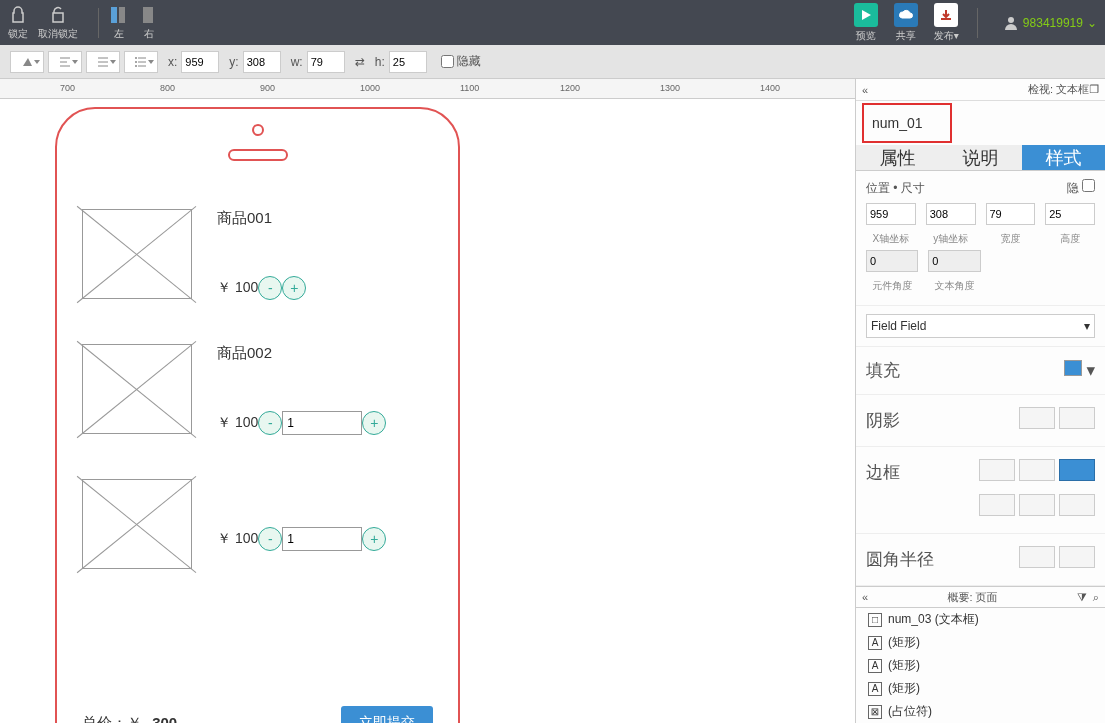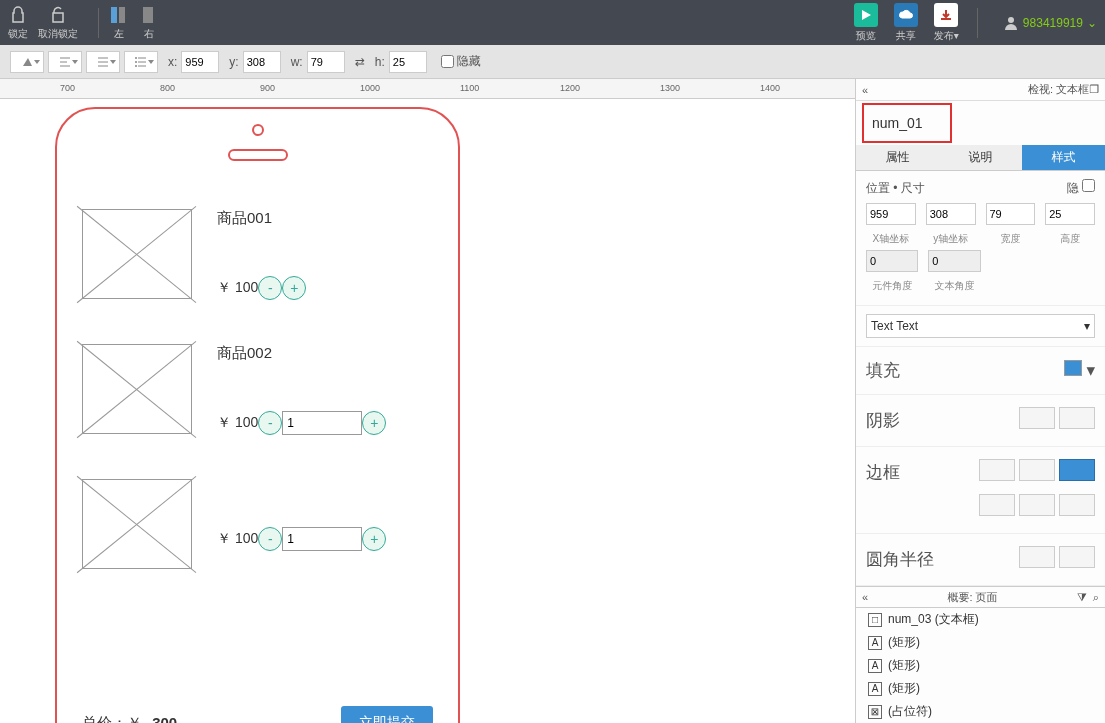--- a/index.html
+++ b/index.html
@@ -49,21 +49,21 @@
 
 .total-row { position: absolute; bottom: 45px; left: 25px; right: 25px; display: flex; align-items: center; justify-content: space-between; }
 .total-text { font-size: 15px; }
 .submit-btn { background: #3b8fd4; color: #fff; border: none; padding: 8px 18px; font-size: 14px; border-radius: 3px; cursor: pointer; }
 
 .right-panel { width: 250px; background: #fdfdfd; border-left: 1px solid #ccc; display: flex; flex-direction: column; }
 .rp-header { height: 22px; display: flex; align-items: center; font-size: 11px; color: #555; border-bottom: 1px solid #ddd; padding: 0 6px; }
 .rp-header .rp-title { flex:1; text-align:right; }
 .rp-name-box { border: 2px solid #e03030; margin: 2px 0 2px 6px; padding: 10px 8px; font-size: 14px; width: 90px; }
 .rp-tabs { display: flex; height: 26px; border-bottom: 1px solid #ccc; }
-.rp-tab { flex: 1; display: flex; align-items: center; justify-content: center; font-size: 12px; cursor: pointer; background: #eee; }
+.rp-tab { flex: 1; display: flex; align-items: center; justify-content: center; font-size: 18px; cursor: pointer; background: #eee; }
 .rp-tab.active { background: #3b8fd4; color: #fff; }
 .rp-section { padding: 8px 10px; border-bottom: 1px solid #eee; }
 .rp-sec-head { display:flex; justify-content:space-between; align-items:center; font-size:12px; color:#555; margin-bottom:6px;}
 .rp-row { display: flex; gap: 10px; margin-bottom: 4px; }
 .rp-col { display: flex; flex-direction: column; align-items: center; flex: 1; }
 .rp-input { width: 100%; height: 22px; border: 1px solid #ccc; padding: 0 3px; font-size: 11px; text-align: left; }
 .rp-ilabel { font-size: 10px; color: #888; margin-top: 7px; }
 .rp-select { width: 100%; height: 24px; border: 1px solid #ccc; padding: 0 4px; font-size: 12px; background: #fff; display:flex; align-items:center; justify-content:space-between;}
 .rp-fill-swatch { width: 18px; height: 16px; background: #3b8fd4; border: 1px solid #999; }
 .rp-mini { width: 36px; height: 22px; border: 1px solid #ccc; background: #f5f5f5; display: inline-block; margin-left: 4px; }
@@ -299,21 +299,21 @@
           </div>
         <div class="rp-col">
             <input class="rp-input" style="background: rgb(238, 238, 238);" value="0">
             <span class="rp-ilabel">文本角度</span>
           </div>
       </div>
     </div>
 
     <div class="rp-section">
       <div class="rp-select">
-          <span>Text Text</span>
+          <span>Field Field</span>
           <span>▾</span>
         </div>
     </div>
 
     <div class="rp-section">
       <div class="rp-label-row">
           <span>填充</span>
         <span><span class="rp-fill-swatch" style="display:inline-block"></span> <span>▾</span></span>
       </div>
     </div>

